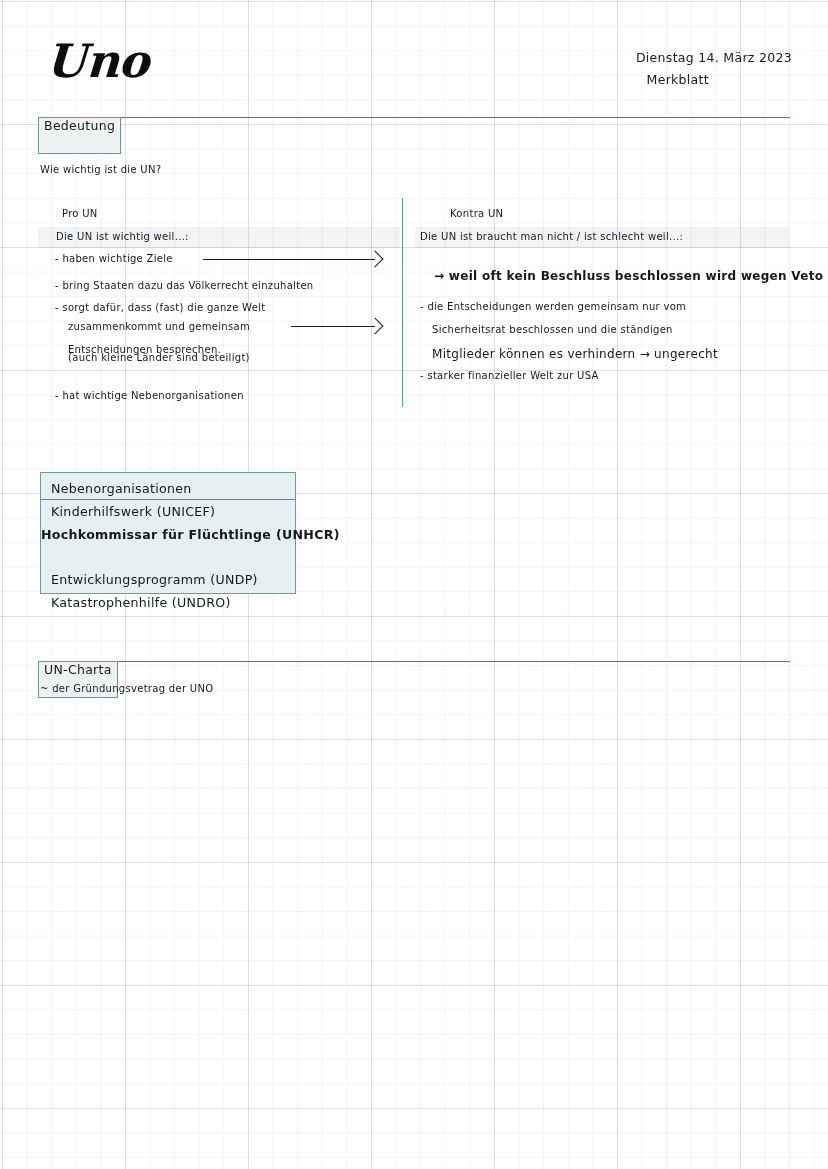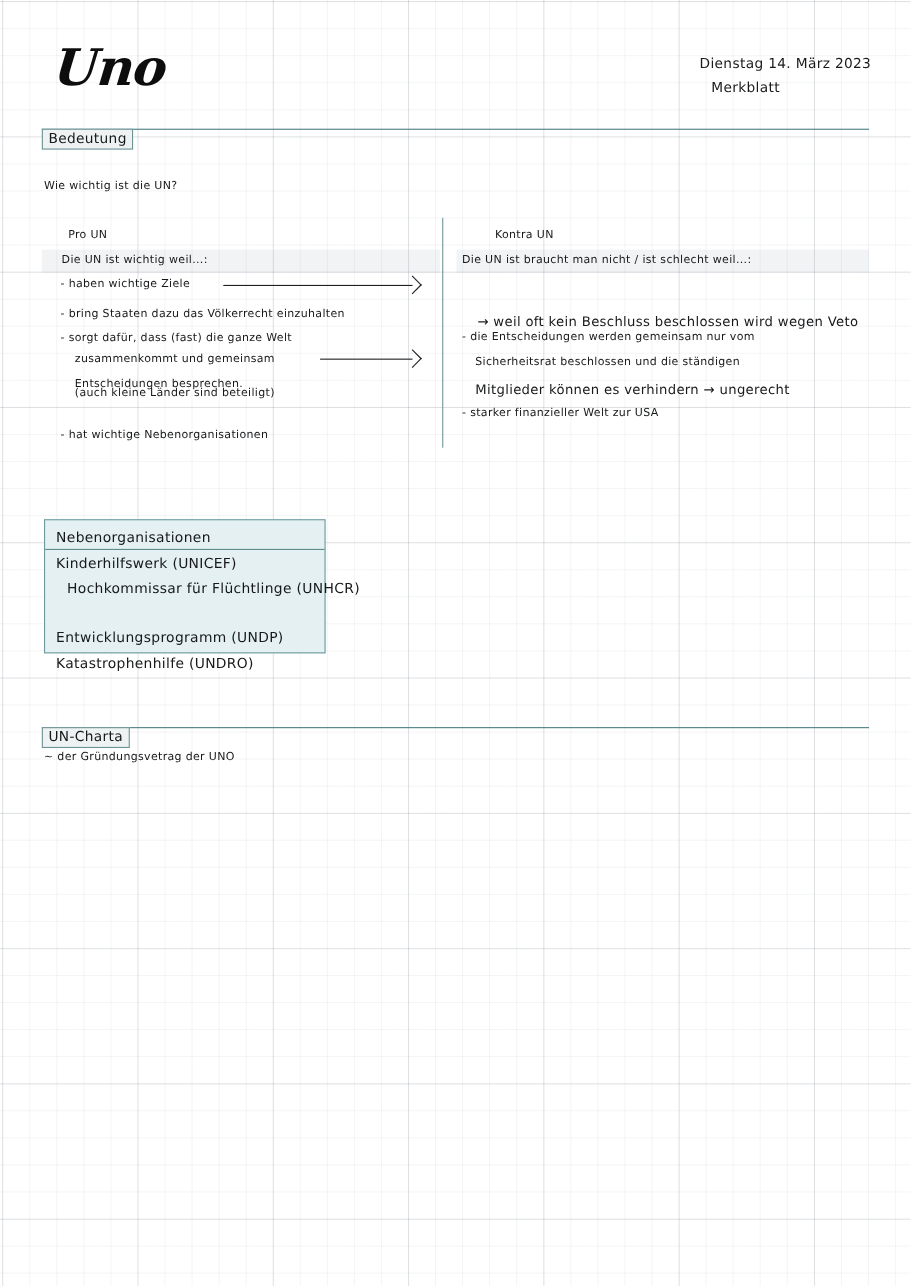--- a/index.html
+++ b/index.html
@@ -61,21 +61,21 @@
   
   .section-rule {
     position: absolute;
     height: 0;
     border-top: 1.4px solid #4a7d80;
   }
   .section-tag {
     position: absolute;
     background: #eef2f3;
     border: 1.3px solid #6d9396;
-    padding: 2px 5px 2px 5px;
+    padding: 2px 5px 20px 5px;
     font-family: "DejaVu Sans", sans-serif;
     font-size: 12.5px;
     letter-spacing: 0.3px;
     color: #15191a;
     line-height: 1;
     white-space: nowrap;
   }
 
   
   .col-divider {
@@ -173,32 +173,32 @@
   </div>
   <div class="arrow" style="left:291px; top:319px; width:90px; height:14px;">
     <div class="shaft" style="width:84px;"></div>
     <div class="head" style="left:78px;"></div>
   </div>
 
   <div class="band" style="left:415px; top:227px; width:375px;"></div>
   <div class="txt" style="left:450px; top:209px;">Kontra UN</div>
   <div class="txt" style="left:420px; top:232px;">Die UN ist braucht man nicht / ist schlecht weil...:</div>
 
-  <div class="txt small" style="left:434px; top:286px;">→ weil oft kein Beschluss beschlossen wird wegen Veto</div>
+  <div class="txt small" style="left:434px; top:270px;font-weight:bold;">→ weil oft kein Beschluss beschlossen wird wegen Veto</div>
   <div class="txt" style="left:420px; top:302px;">- die Entscheidungen werden gemeinsam nur vom</div>
   <div class="txt" style="left:432px; top:325px;">Sicherheitsrat beschlossen und die ständigen</div>
   <div class="txt small" style="left:432px; top:348px;">Mitglieder können es verhindern → ungerecht</div>
   <div class="txt" style="left:420px; top:371px;">- starker finanzieller Welt zur USA</div>
 
   <div class="info-box" style="left:40px; top:472px; width:256px; height:122px;">
     <div class="info-box-head" style="top:0;"></div>
   </div>
   <div class="info-line" style="left:51px; top:483px;">Nebenorganisationen</div>
   <div class="info-line" style="left:51px; top:506px;">Kinderhilfswerk (UNICEF)</div>
-  <div class="info-line" style="left:61px; top:529px;">Hochkommissar für Flüchtlinge (UNHCR)</div>
+  <div class="info-line" style="left:41px; top:529px;font-weight:bold;">Hochkommissar für Flüchtlinge (UNHCR)</div>
   <div class="info-line" style="left:51px; top:552px;margin-top:45px;">Katastrophenhilfe (UNDRO)</div>
   <div class="info-line" style="left:51px; top:574px;">Entwicklungsprogramm (UNDP)</div>
 
   <div class="section-rule" style="left:38px; top:661px; width:752px;"></div>
   <div class="section-tag" style="left:38px; top:661px;">UN-Charta</div>
 
   <div class="txt" style="left:40px; top:684px;">~ der Gründungsvetrag der UNO</div>
 
 </div>
 

